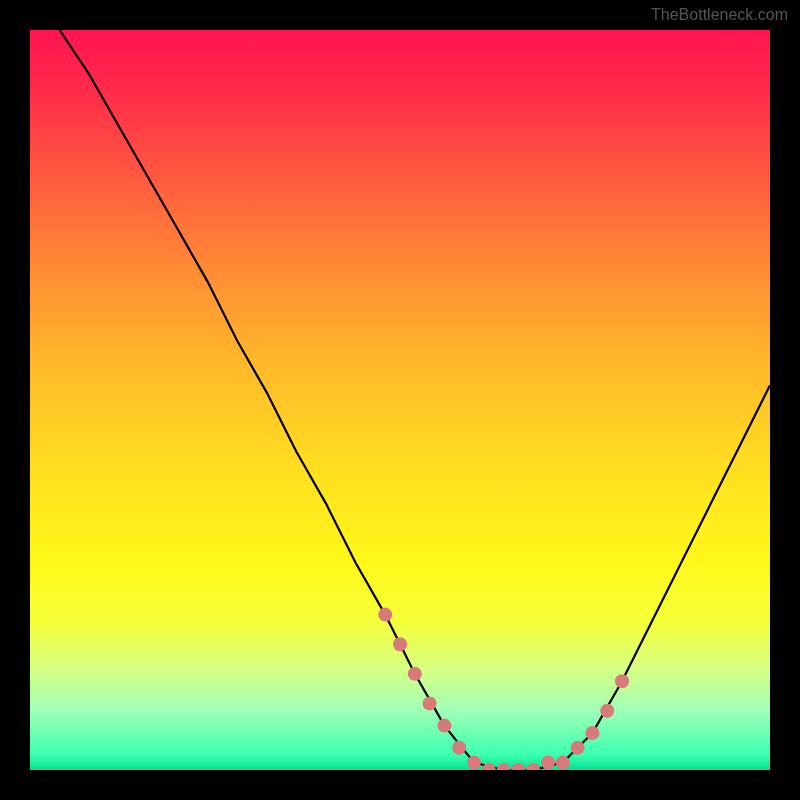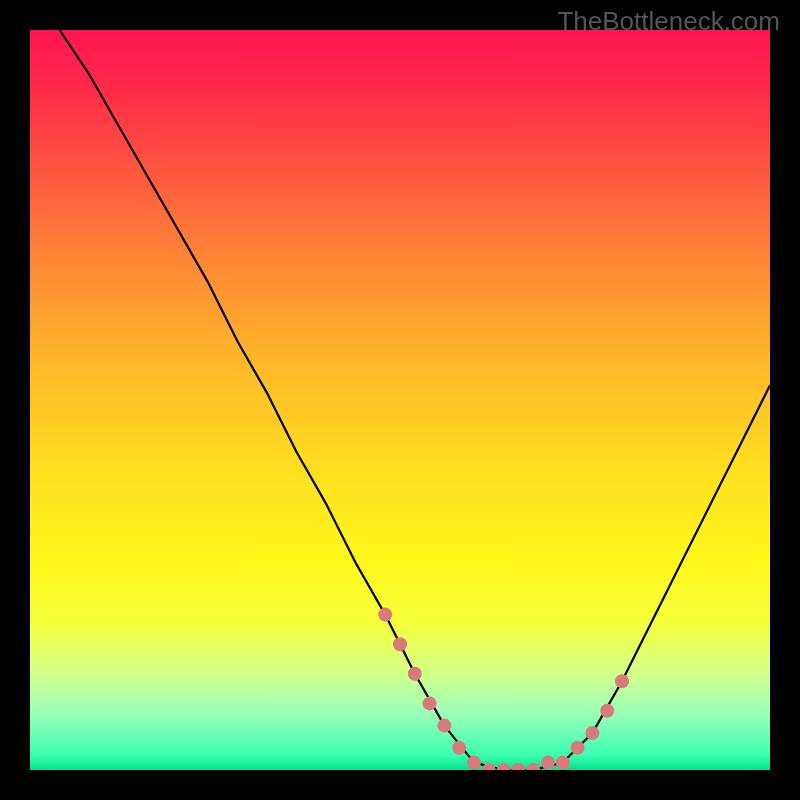--- a/index.html
+++ b/index.html
@@ -7,23 +7,23 @@
     padding: 0;
     width: 800px;
     height: 800px;
     background: #000;
     position: relative;
     font-family: Arial, sans-serif;
   }
   .watermark {
     position: absolute;
     top: 6px;
-    right: 20px;
+    right: 12px;
     color: #555;
-    font-size: 26px;
+    font-size: 16px;
     font-weight: 500;
     z-index: 10;
     text-align: right;
   }
   .plot-area {
     position: absolute;
     left: 30px;
     top: 30px;
     width: 740px;
     height: 740px;

